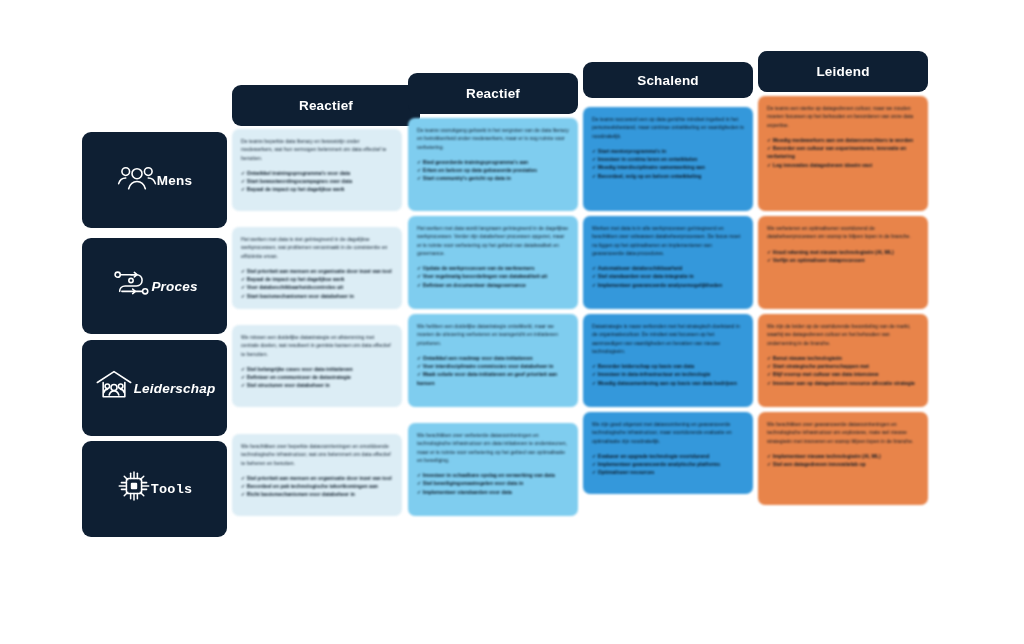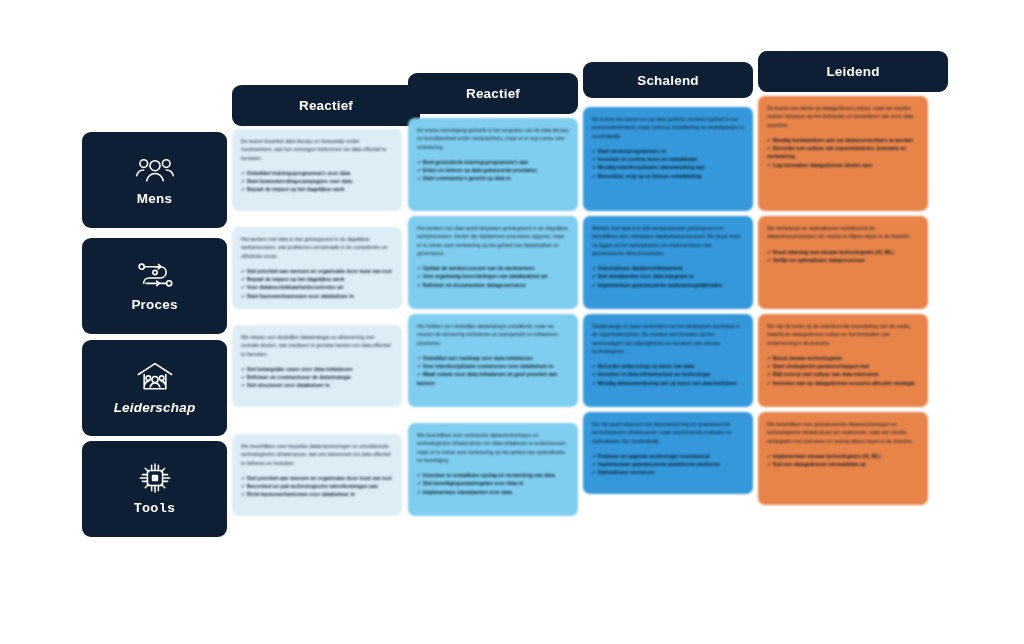--- a/index.html
+++ b/index.html
@@ -24,21 +24,21 @@
   }
 
   
   .row-card {
     position: absolute;
     left: 82px;
     width: 145px;
     background: #0e1f33;
     border-radius: 9px;
     display: flex;
-    flex-direction: column;
+    flex-direction: row;
     align-items: center;
     justify-content: center;
     color: #ffffff;
     box-sizing: border-box;
   }
   .row-card .row-icon {
     display: block;
     line-height: 0;
     margin-bottom: 7px;
   }
@@ -122,39 +122,39 @@
   </div>
 
   <div class="col-head" style="left:408px; top:73px; width:170px; height:41px;">
     <span class="col-title">Reactief</span>
   </div>
 
   <div class="col-head" style="left:583px; top:62px; width:170px; height:36px;">
     <span class="col-title">Schalend</span>
   </div>
 
-  <div class="col-head" style="left:758px; top:51px; width:190px; height:41px;">
+  <div class="col-head" style="left:758px; top:51px; width:170px; height:41px;">
     <span class="col-title">Leidend</span>
   </div>
 
   <div class="row-card" style="top:132px; height:96px;">
     <span class="row-icon">
       <svg width="40" height="30" viewBox="0 0 48 34" fill="none" stroke="#ffffff" stroke-width="1.9" stroke-linecap="round" stroke-linejoin="round">
         <circle cx="24" cy="13" r="6"></circle>
         <path d="M14 31c1.6-5.6 5.4-8.6 10-8.6S32.4 25.4 34 31"></path>
         <circle cx="10.5" cy="10.5" r="4.6"></circle>
         <path d="M2 25c1.2-4.4 4.2-6.9 8.5-6.9"></path>
         <circle cx="37.5" cy="10.5" r="4.6"></circle>
         <path d="M46 25c-1.2-4.4-4.2-6.9-8.5-6.9"></path>
       </svg>
     </span>
     <span class="row-label">Mens</span>
   </div>
 
-  <div class="row-card" style="top:238px; height:96px;">
+  <div class="row-card" style="top:238px; height:96px;font-style:italic;">
     <span class="row-icon">
       <svg width="40" height="30" viewBox="0 0 48 34" fill="none" stroke="#ffffff" stroke-width="1.9" stroke-linecap="round" stroke-linejoin="round">
         <circle cx="8" cy="7" r="3.1"></circle>
         <path d="M11.5 7h19c4.2 0 6.8 3.2 6.8 6.8S34.7 20.6 30.5 20.6H17c-4 0-6.6 2.9-6.6 6.4"></path>
         <circle cx="24" cy="14" r="2.6"></circle>
         <path d="M24 7h5"></path>
         <path d="M28 4.3L31.2 7 28 9.7"></path>
         <circle cx="41" cy="27" r="3.1"></circle>
         <path d="M13 27h24.5"></path>
         <path d="M26 24.3L29.2 27 26 29.7"></path>

